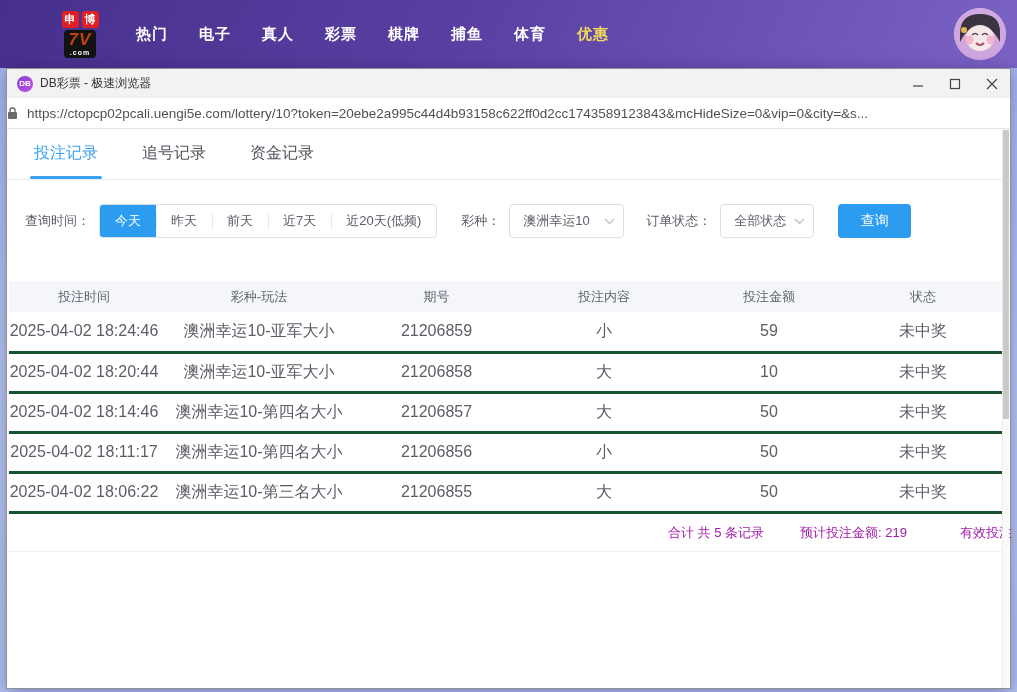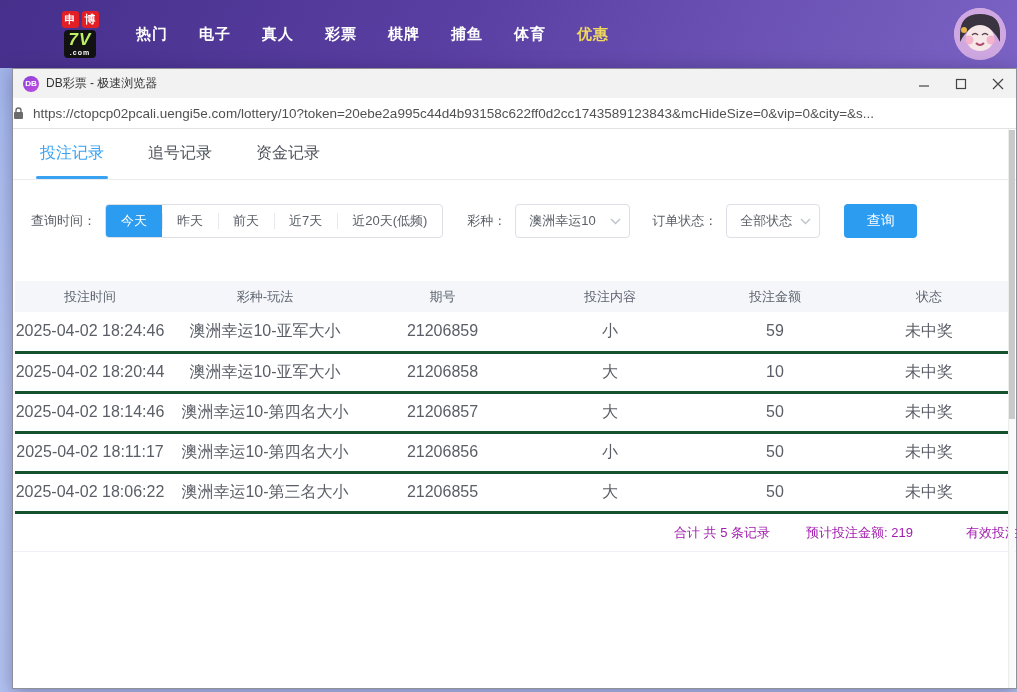--- a/index.html
+++ b/index.html
@@ -13,31 +13,31 @@
   
   .navbar{
     position:absolute; top:0; left:0; width:1017px; height:68px;
     background:linear-gradient(115deg,#46308c 0%,#5a3fa2 45%,#7a63c4 100%);
     display:flex; align-items:center; padding-left:52px;
   }
   .logo{ width:56px; margin-right:28px; display:flex; flex-direction:column; align-items:center; cursor:pointer; }
   .logo-badges{ display:flex; gap:3px; margin-bottom:2px; }
   .logo-badge{ width:17px; height:17px; background:#e31f26; border-radius:3px; color:#fff; font-size:11px; font-weight:bold; display:flex; align-items:center; justify-content:center; }
   .logo-box{ background:#121212; border-radius:4px; padding:1px 5px 2px; text-align:center; line-height:1; }
-  .logo-name{ color:#bef264; font-size:17px; font-weight:bold; font-style:italic; letter-spacing:1px; display:block; }
+  .logo-name{ color:#c2410c; font-size:17px; font-weight:bold; font-style:italic; letter-spacing:1px; display:block; }
   .logo-domain{ color:#fff; font-size:7px; font-weight:bold; display:block; margin-top:1px; letter-spacing:1px; }
   .nav-menu{ display:flex; gap:31px; }
   .nav-item{ color:#ffffff; font-size:15px; font-weight:bold; cursor:pointer; letter-spacing:1px; }
   .nav-item.hl{ color:#f0d95c; }
   .avatar{ margin-left:auto; margin-right:11px; width:52px; height:52px; border-radius:50%; overflow:hidden; cursor:pointer;
     background:radial-gradient(circle at 50% 40%,#f3e2ef 0%,#d9b7e6 60%,#a77fd0 100%); }
 
   
   .window{
-    position:absolute; left:12px; top:68px; width:1005px; height:621px;
+    position:absolute; left:6px; top:68px; width:1005px; height:621px;
     background:#fff; border:1px solid #8f8f98;
     box-shadow:0 4px 18px rgba(20,10,60,.35);
   }
   .titlebar{ height:29px; background:#f2f2f2; display:flex; align-items:center; padding-left:10px; }
   .favicon{ width:16px; height:16px; border-radius:50%; background:linear-gradient(135deg,#8a3fd8,#c14fe0);
     color:#fff; font-size:8px; font-weight:bold; display:flex; align-items:center; justify-content:center; }
   .win-title{ font-size:12px; color:#333; margin-left:7px; }
   .win-controls{ margin-left:auto; display:flex; height:100%; }
   .win-btn{ width:37px; height:100%; display:flex; align-items:center; justify-content:center; cursor:pointer; }
   .win-btn svg{ display:block; }

